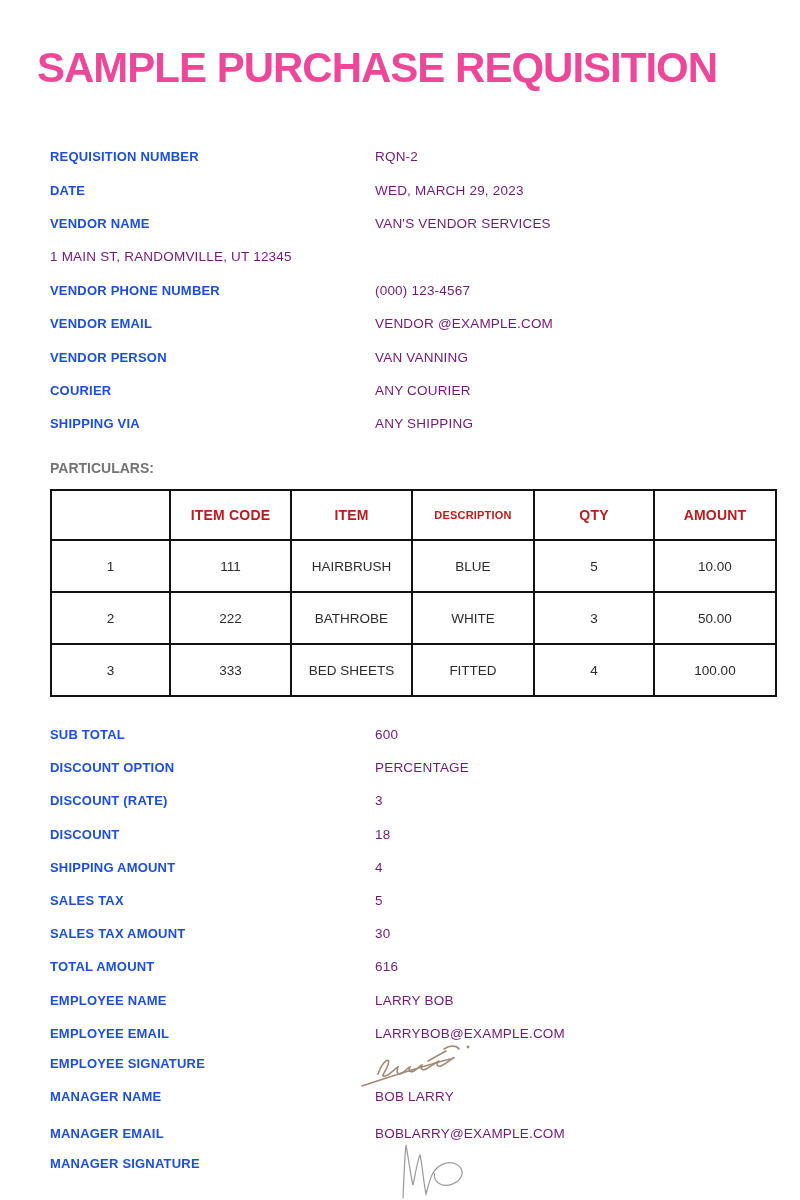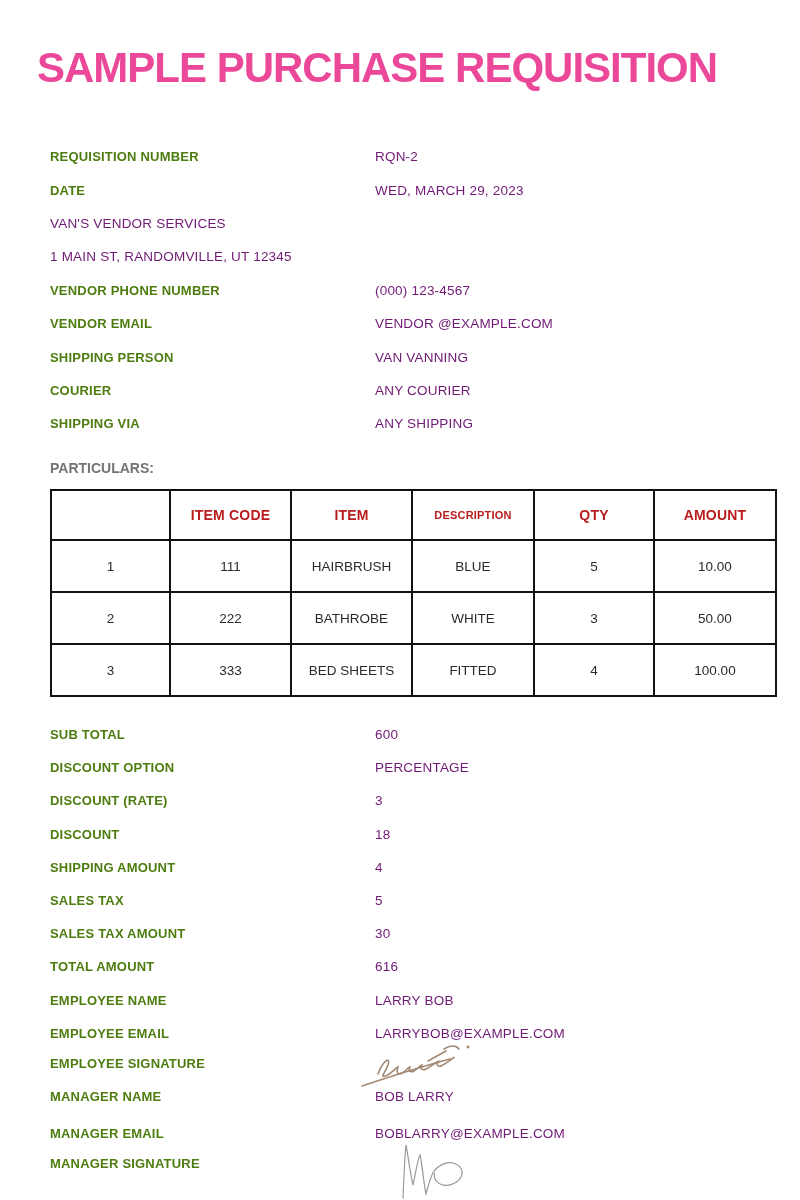--- a/index.html
+++ b/index.html
@@ -26,21 +26,21 @@
   .fields-top { top: 140px; }
   .fields-bottom { top: 718px; }
   .frow { display: flex; align-items: center; height: 33.4px; }
   .fields-bottom .frow { height: 33.2px; }
   .frow.short { height: 27px; }
   .frow.tall { height: 40px; }
   .flabel {
     flex: 0 0 325px;
     font-size: 13px;
     font-weight: 700;
-    color: #4d7c0f;
+    color: #1d4ed8;
     letter-spacing: 0.2px;
   }
   .fvalue {
     font-size: 13.5px;
     font-weight: 400;
     color: #701a75;
     letter-spacing: 0.2px;
     white-space: nowrap;
   }
   .particulars {
@@ -93,35 +93,36 @@
   <div class="fields fields-top">
     <div class="frow">
       <span class="flabel">REQUISITION NUMBER</span>
       <span class="fvalue">RQN-2</span>
     </div>
     <div class="frow">
       <span class="flabel">DATE</span>
       <span class="fvalue">WED, MARCH 29, 2023</span>
     </div>
     <div class="frow">
+      <span class="flabel">VENDOR NAME</span>
       <span class="fvalue">VAN'S VENDOR SERVICES</span>
     </div>
     <div class="frow">
       <span class="fvalue">1 MAIN ST, RANDOMVILLE, UT 12345</span>
     </div>
     <div class="frow">
       <span class="flabel">VENDOR PHONE NUMBER</span>
       <span class="fvalue">(000) 123-4567</span>
     </div>
     <div class="frow">
       <span class="flabel">VENDOR EMAIL</span>
       <span class="fvalue">VENDOR @EXAMPLE.COM</span>
     </div>
     <div class="frow">
-      <span class="flabel">SHIPPING PERSON</span>
+      <span class="flabel">VENDOR PERSON</span>
       <span class="fvalue">VAN VANNING</span>
     </div>
     <div class="frow">
       <span class="flabel">COURIER</span>
       <span class="fvalue">ANY COURIER</span>
     </div>
     <div class="frow">
       <span class="flabel">SHIPPING VIA</span>
       <span class="fvalue">ANY SHIPPING</span>
     </div>

